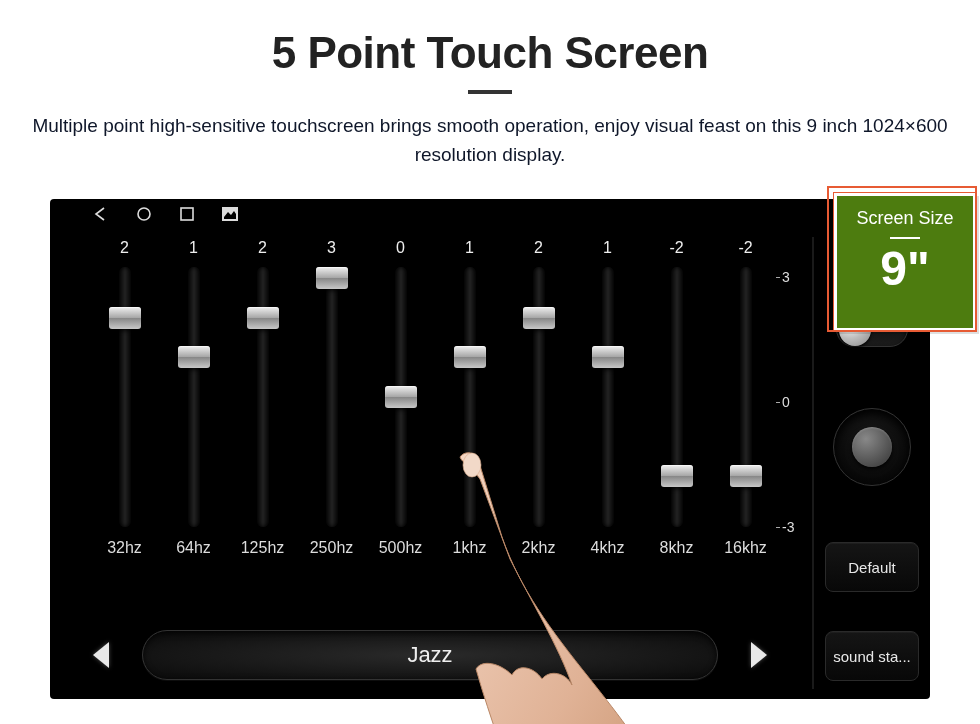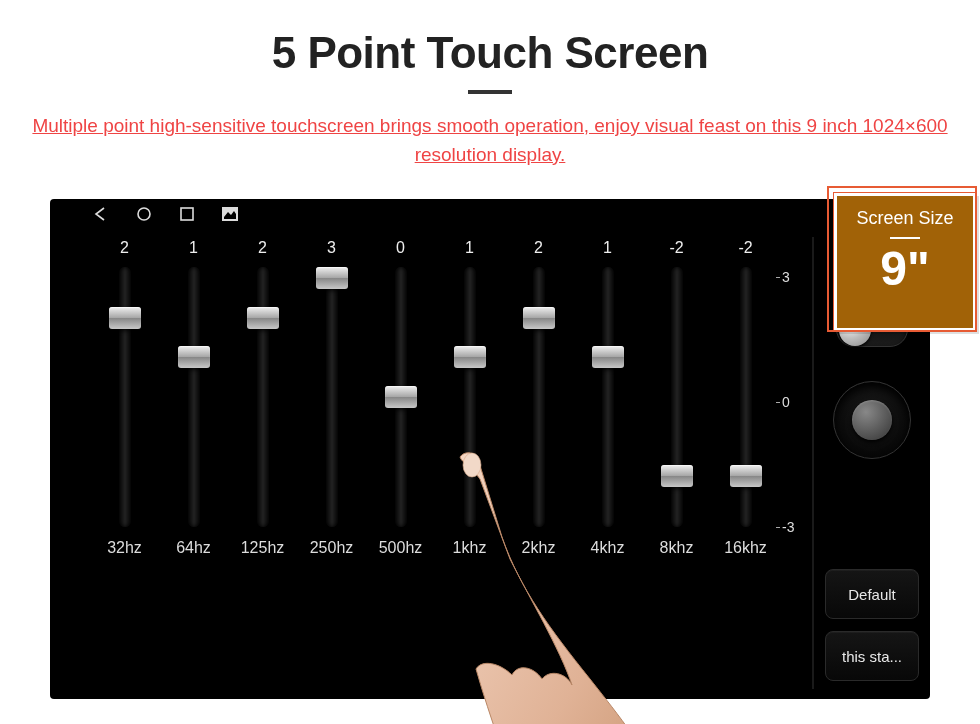--- a/index.html
+++ b/index.html
@@ -20,26 +20,25 @@
   }
   .hero-underline {
     width: 44px;
     height: 4px;
     background: #333;
     margin: 12px auto 18px auto;
   }
   .hero-desc {
     text-align: center;
     font-size: 19px;
-    color: #ef4444;
+    color: #0f172a;
     line-height: 1.5;
     max-width: 920px;
     margin: 0 auto 30px auto;
     font-weight: 300;
-    text-decoration: underline;
   }
   .device-wrap {
     position: relative;
     width: 880px;
     height: 500px;
     margin: 0 auto;
   }
   .device {
     position: absolute;
     left: 0; top: 0;
@@ -168,21 +167,21 @@
   .side-panel {
     position: absolute;
     right: 0;
     top: 38px;
     bottom: 10px;
     width: 118px;
     border-left: 2px solid #1a1a1a;
     display: flex;
     flex-direction: column;
     align-items: center;
-    gap: 4px;
+    gap: 31px;
     padding-top: 74px;
   }
   .toggle {
     width: 72px;
     height: 36px;
     border-radius: 18px;
     background: linear-gradient(to bottom, #0a0a0a, #1c1c1c);
     border: 1px solid #333;
     position: relative;
     box-shadow: inset 0 2px 4px #000;
@@ -226,21 +225,21 @@
     box-shadow: inset 0 1px 0 rgba(255,255,255,0.04);
     margin-top: auto;
   }
   .side-btn + .side-btn { margin-top: 8px; margin-bottom: 8px; }
   .badge {
     position: absolute;
     top: -6px;
     right: -46px;
     width: 142px;
     height: 138px;
-    background: #a16207;
+    background: #4d7c0f;
     border: 3px solid #fff;
     box-shadow: 3px 3px 0 rgba(0,0,0,0.12), 0 0 0 1px #e75b34;
     color: #fff;
     text-align: center;
     padding-top: 12px;
   }
   .badge::before {
     content: '';
     position: absolute;
     left: -10px;
@@ -379,30 +378,43 @@
             <div class="eq-freq">16khz</div>
           </div>
           <div class="eq-scale">
           <div class="tick">3</div>
           <div class="tick">0</div>
           <div class="tick">-3</div>
         </div>
       </div>
     </div>
 
+    <div class="preset-row">
+      <div class="arrow-btn">
+        <svg width="34" height="34" viewBox="0 0 34 34">
+            <path d="M24 4 L8 17 L24 30 Z" fill="#e8e8e8"></path>
+          </svg>
+      </div>
+      <div class="preset-pill">Jazz</div>
+      <div class="arrow-btn">
+        <svg width="34" height="34" viewBox="0 0 34 34">
+            <path d="M10 4 L26 17 L10 30 Z" fill="#e8e8e8"></path>
+          </svg>
+      </div>
+    </div>
 
     <div class="side-panel">
       <div class="toggle">
         <div class="toggle-knob"></div>
       </div>
       <div class="dial">
         <div class="dial-knob"></div>
       </div>
       <div class="side-btn">Default</div>
-      <div class="side-btn">this sta...</div>
+      <div class="side-btn">sound sta...</div>
     </div>
 
   </div>
 
   <div class="badge">
     <div class="badge-title">Screen Size</div>
     <div class="badge-line"></div>
     <div class="badge-value">9"</div>
   </div>
 

